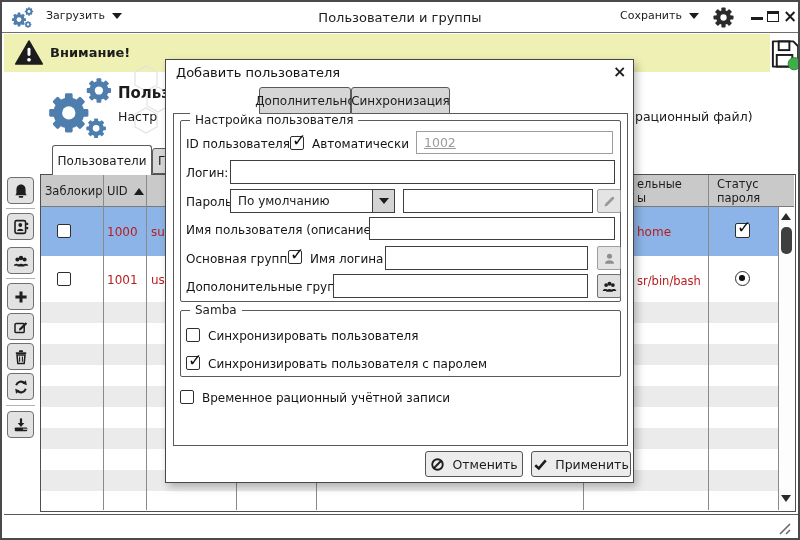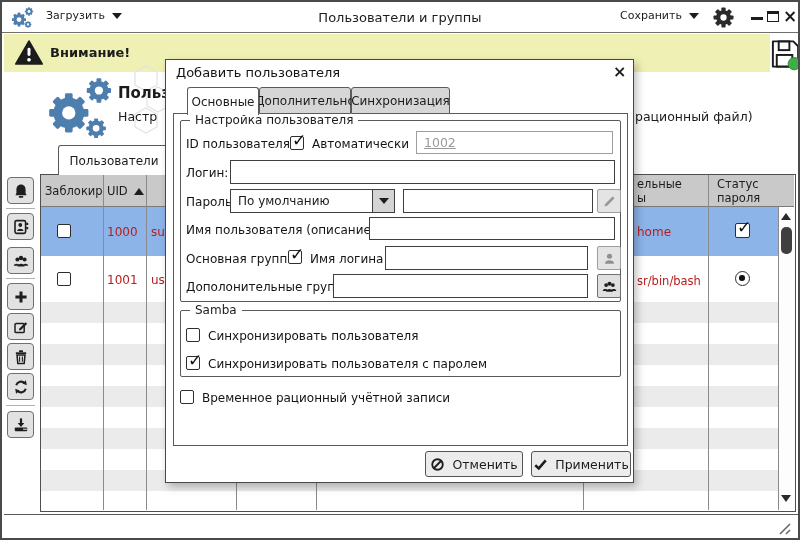--- a/index.html
+++ b/index.html
@@ -199,21 +199,21 @@
       </g>
     </g>
   </svg>
   <div class="abs txt" style="left:116px;top:82px;font-size:15px;font-weight:bold;">Польз</div>
   <div class="abs txt" style="left:116px;top:107px;font-size:12.5px;">Настр</div>
   <div class="abs txt" style="left:633px;top:107px;font-size:12.5px;">рационный файл)</div>
 
   <div class="abs main-tab-inactive" style="left:150px;top:146px;width:60px;height:26px;">
     <span class="txt">Г</span>
   </div>
-  <div class="abs main-tab-active" style="left:56px;top:143px;width:112px;height:30px;">
+  <div class="abs main-tab-active" style="left:50px;top:143px;width:100px;height:30px;">
     <span class="txt">Пользователи</span>
   </div>
 
   <div class="abs tool-btn" style="top:175px;">
     <svg width="16" height="16" viewBox="0 0 16 16">
       <path d="M8 1.6 C11 1.6 12.6 4 12.6 7 V10.2 L13.6 12.2 H2.4 L3.4 10.2 V7 C3.4 4 5 1.6 8 1.6 Z" fill="#1e1e1e"></path>
       <rect x="5.7" y="13" width="4.6" height="1.7" rx="0.85" fill="#1e1e1e"></rect>
     </svg>
   </div>
   <div class="abs tool-sep" style="top:206px;"></div>
@@ -327,23 +327,20 @@
   <div class="abs statusbar">
     <svg class="abs" style="right:6px;bottom:4px;" width="15" height="14" viewBox="0 0 15 14">
       <path d="M13 2 L3 12 M13 8 L9 12" stroke="#6a6a6a" stroke-width="1.6" fill="none"></path>
     </svg>
   </div>
 
   <div class="abs dialog">
     <span class="abs dlg-title txt" style="left:10px;top:5px;">Добавить пользователя</span>
     <span class="abs" style="left:447px;top:2px;font-size:16px;font-weight:600;">×</span>
 
-    <div class="dlg-tab active" style="left:21px;width:72px;">
-      <span class="txt">Основные</span>
-    </div>
     <div class="dlg-tab inactive" style="left:93px;width:92px;">
       <span class="txt">Дополнительно</span>
     </div>
     <div class="dlg-tab inactive" style="left:185px;width:99px;">
       <span class="txt">Синхронизация</span>
     </div>
     <div class="abs dlg-panel"></div>
 
     <div class="grp" style="left:14px;top:60px;width:441px;height:182px;">
       <span class="grp-legend txt">Настройка пользователя</span>

